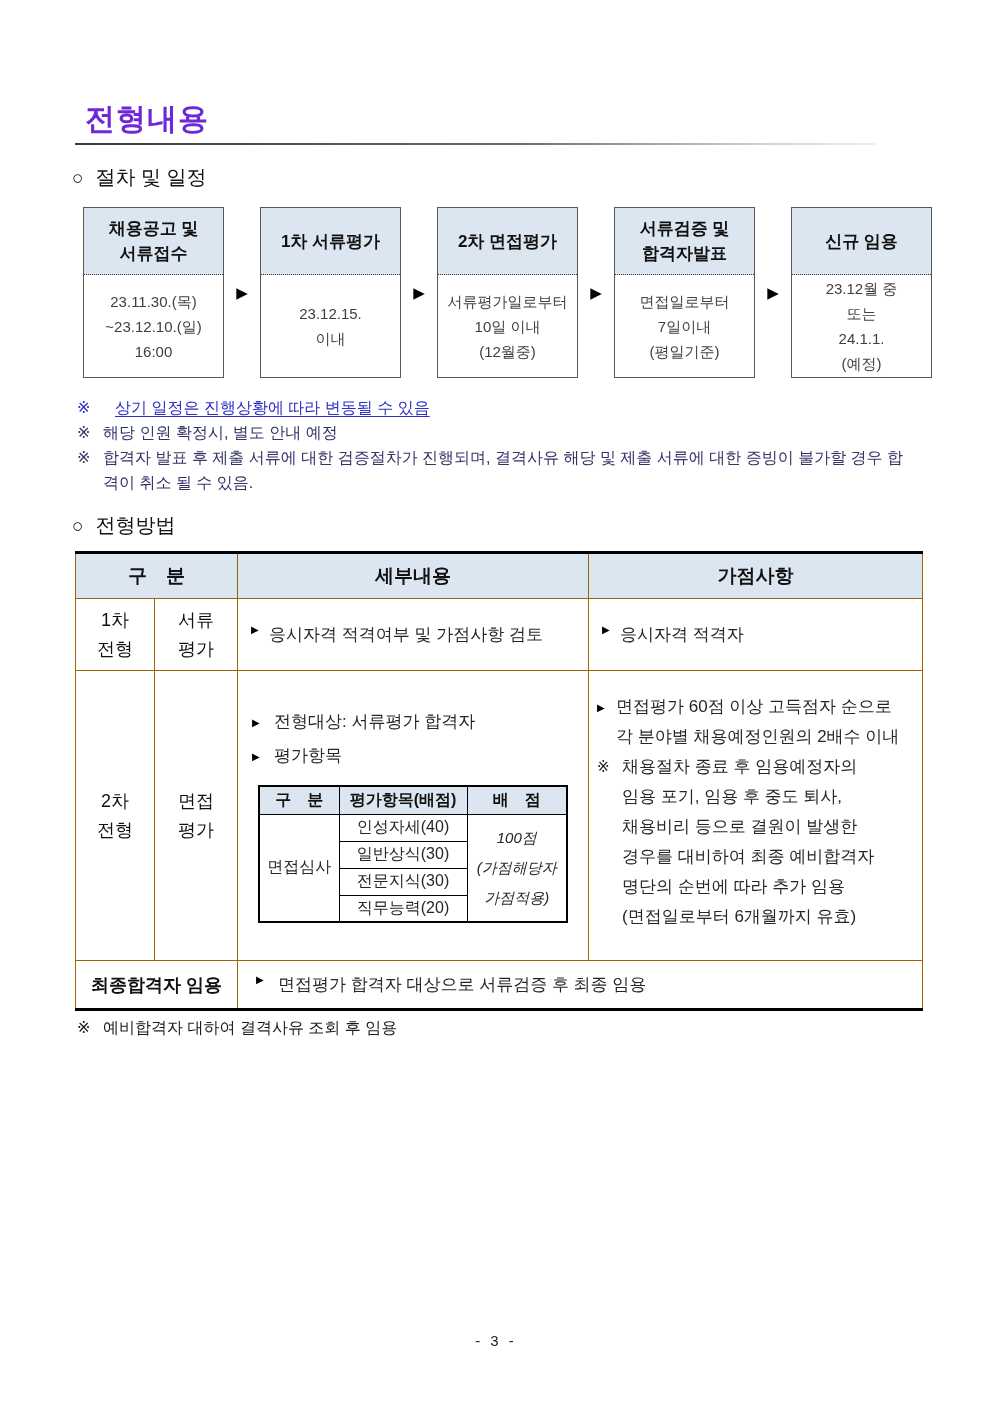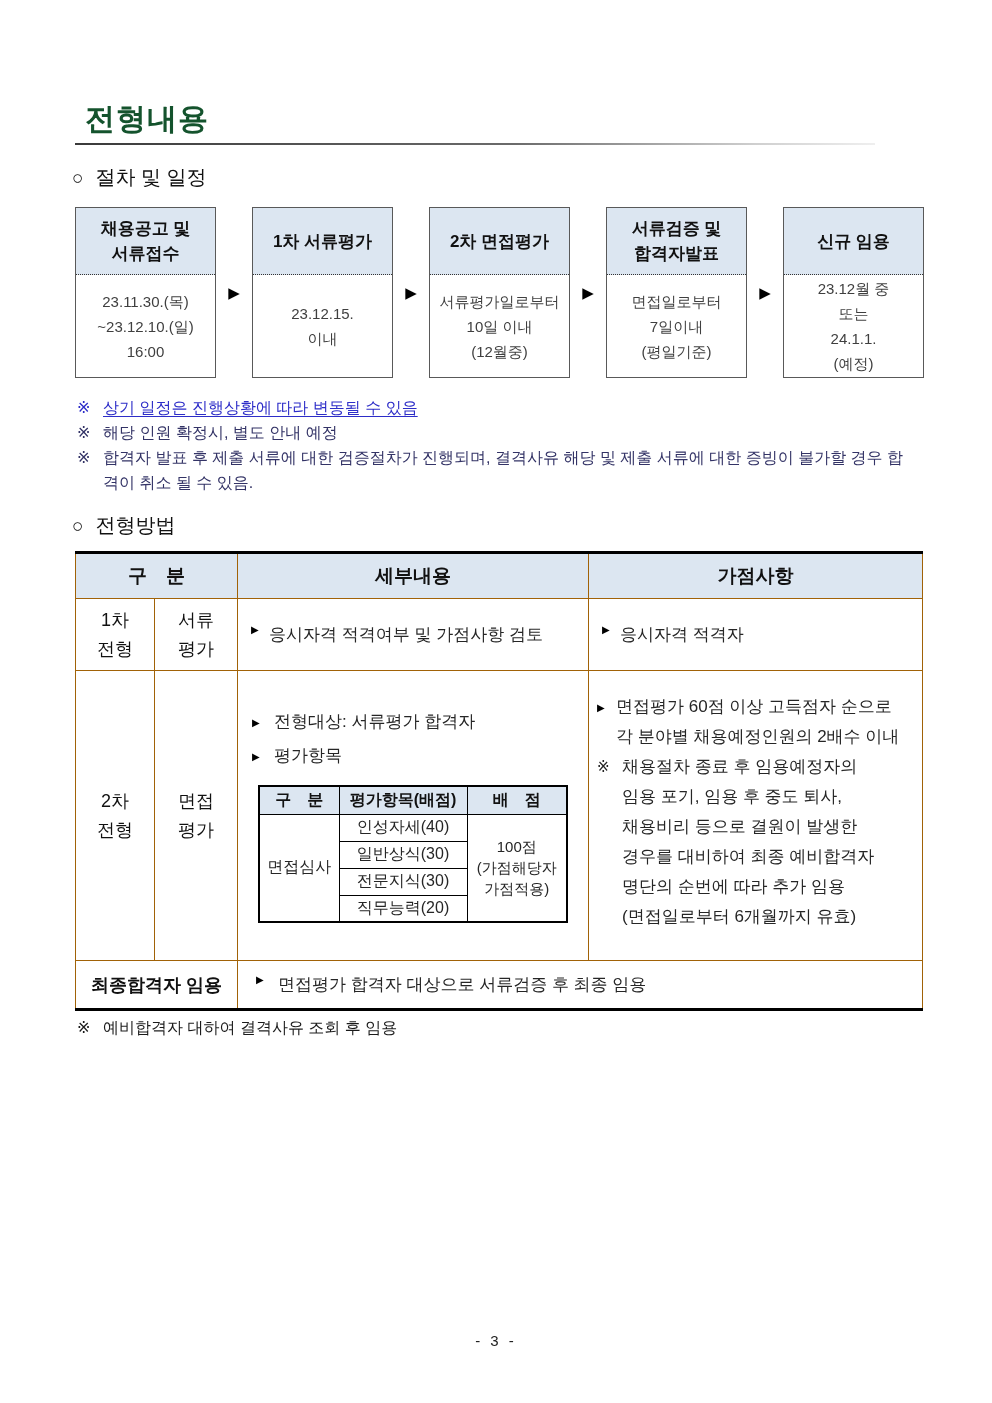--- a/index.html
+++ b/index.html
@@ -8,39 +8,39 @@
     position:relative; width:992px; height:1403px; margin:0 auto;
     background:#ffffff; overflow:hidden;
     font-family:"Liberation Sans","DejaVu Sans",sans-serif;
     color:#1a1a1a;
   }
   [data-bind] { white-space:pre-line; }
 
   
   .doc-title {
     position:absolute; left:85px; top:99px;
-    font-size:30px; font-weight:800; letter-spacing:1px; color:#14532d;
+    font-size:30px; font-weight:800; letter-spacing:1px; color:#6d28d9;
   }
   .title-rule {
     position:absolute; left:75px; top:143px; width:800px; height:2px;
     background:linear-gradient(to right,#3a3a3a 0%,#6b6b6b 55%,#cfcfcf 85%,#efefef 100%);
   }
 
   
   .section-heading {
     position:absolute; left:72px; font-size:20px; color:#111;
     display:flex; align-items:center;
   }
   .section-heading .circle { font-size:19px; margin-right:12px; }
   .heading-schedule { top:164px; }
   .heading-method   { top:512px; }
 
   
   .flow {
-    position:absolute; left:75px; top:207px; width:849px;
+    position:absolute; left:83px; top:207px; width:849px;
     display:flex; align-items:stretch;
   }
   .flow-box {
     width:141px; height:171px; border:1px solid #595959; background:#fff;
     display:flex; flex-direction:column;
   }
   .flow-box-title {
     height:67px; background:#dce6f1; border-bottom:1px dotted #333;
     display:flex; align-items:center; justify-content:center; text-align:center;
     font-size:17px; font-weight:bold; line-height:25px; color:#111;
@@ -52,21 +52,21 @@
   .flow-arrow {
     width:36px; display:flex; align-items:center; justify-content:center;
     font-size:15px; color:#000;
   }
 
   
   .flow-notes { position:absolute; left:77px; top:395px; width:860px; font-size:16px; }
   .note-line { display:flex; line-height:25px; }
   .note-mark { width:26px; flex:0 0 26px; }
   .note-blue { color:#2d2dc8; }
-  .note-blue .note-text { text-decoration:underline; text-underline-offset:3px; }
+  .note-blue .note-text { text-decoration:underline; text-underline-offset:3px;margin-left:12px; }
   .note-navy { color:#333366; }
 
   
   .main-table {
     position:absolute; left:75px; top:551px; width:847px;
     border-collapse:collapse; table-layout:fixed;
     border-style:solid; border-color:#000; border-width:3px 1px 3px 1px;
   }
   .main-table td { border:1px solid #a16207; overflow:hidden; }
   .mt-head {
@@ -95,21 +95,21 @@
   .mt-final-content .tri { flex:0 0 26px; padding-left:4px; }
 
   
   .inner-table {
     margin:12px 0 0 6px; width:310px; border-collapse:collapse; table-layout:fixed;
     border:2px solid #000; font-size:16px; color:#262626;
   }
   .inner-table td { border:1px solid #000; text-align:center; vertical-align:middle; }
   .it-head { background:#dce6f1; font-weight:bold; height:28px; color:#111; }
   .it-row { height:27px; }
-  .it-score { font-size:15px; line-height:21px; }
+  .it-score { font-size:15px; line-height:30px;font-style:italic; }
 
   
   .table-footnote {
     position:absolute; left:77px; top:1016px; width:860px;
     display:flex; font-size:16px; color:#1a1a1a; line-height:24px;
   }
   .page-number {
     position:absolute; left:0; top:1332px; width:100%;
     text-align:center; font-size:15px; letter-spacing:3px; color:#222;
   }

